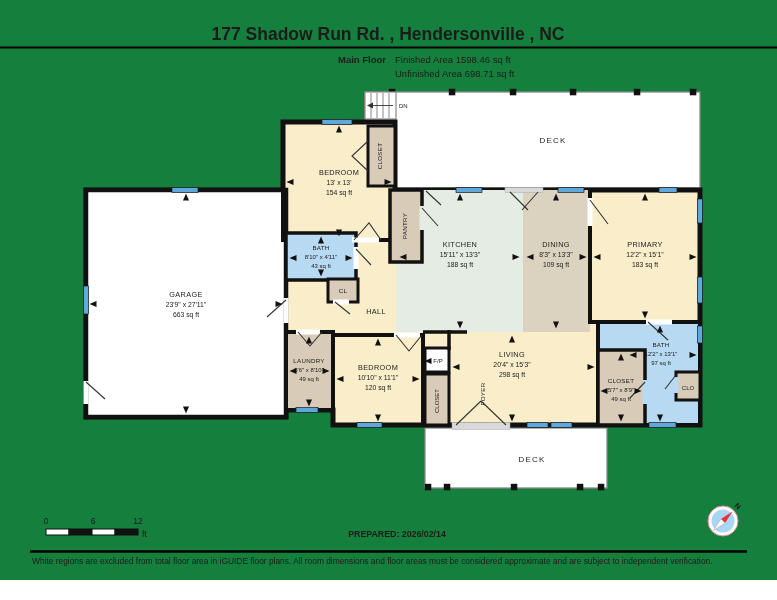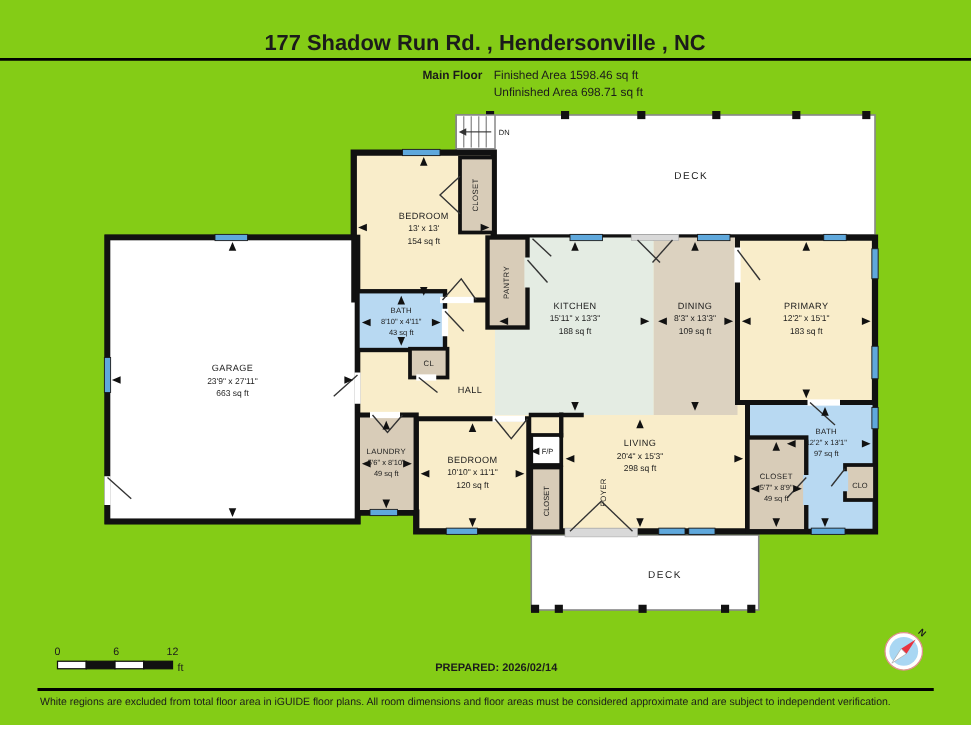--- a/index.html
+++ b/index.html
@@ -1,16 +1,16 @@
 <!DOCTYPE html>
 <html><head>
 <meta charset="utf-8">
 <style>
   html,body{margin:0;padding:0;background:#fff;}
-  .page{position:relative;width:777px;height:580px;background:#84cc16;overflow:hidden;}
+  .page{position:relative;width:777px;height:580px;background:#15803d;overflow:hidden;}
   svg{display:block;}
   text{font-family:"Liberation Sans",sans-serif;fill:#1b1b1b;}
   .title{font-size:17.5px;font-weight:bold;}
   .hbold{font-size:9.5px;font-weight:bold;}
   .hreg{font-size:9.5px;}
   .rname{font-size:7.3px;letter-spacing:.35px;}
   .rdim{font-size:6.8px;}
   .sname{font-size:6.2px;letter-spacing:.3px;}
   .sdim{font-size:6px;}
   .deck{font-size:8px;letter-spacing:1.2px;}

